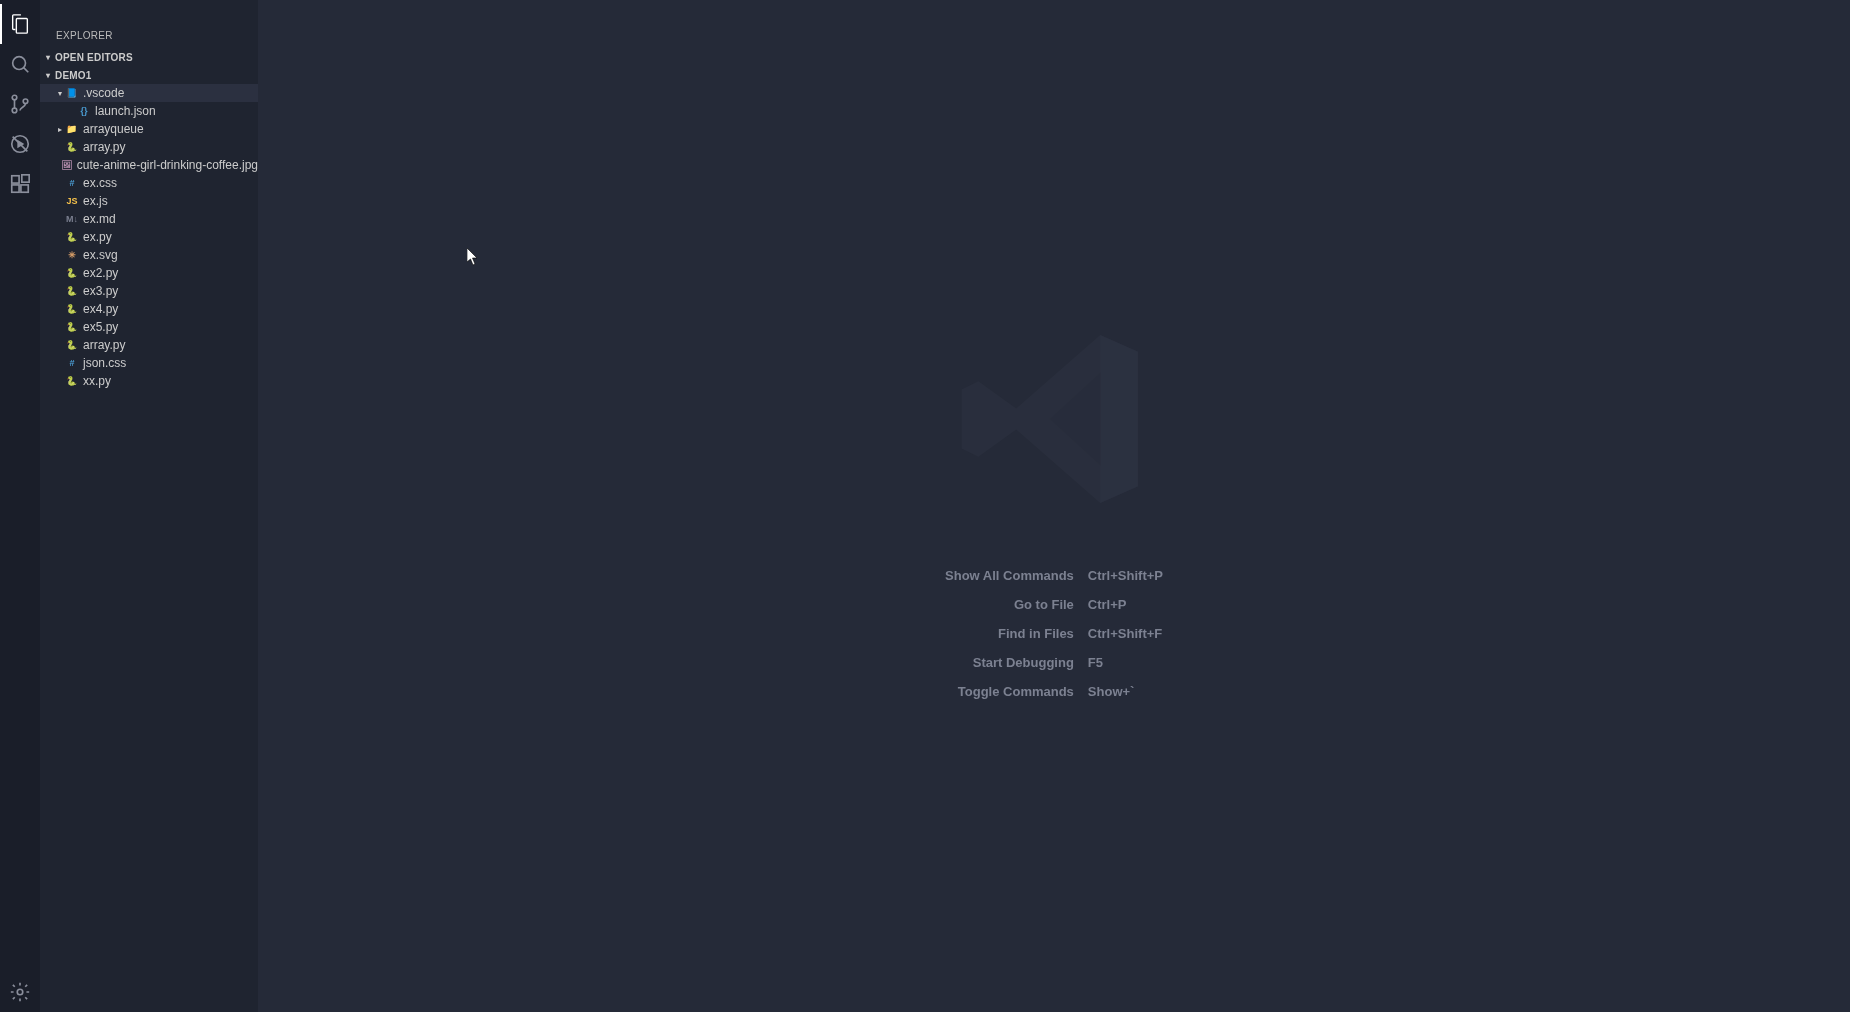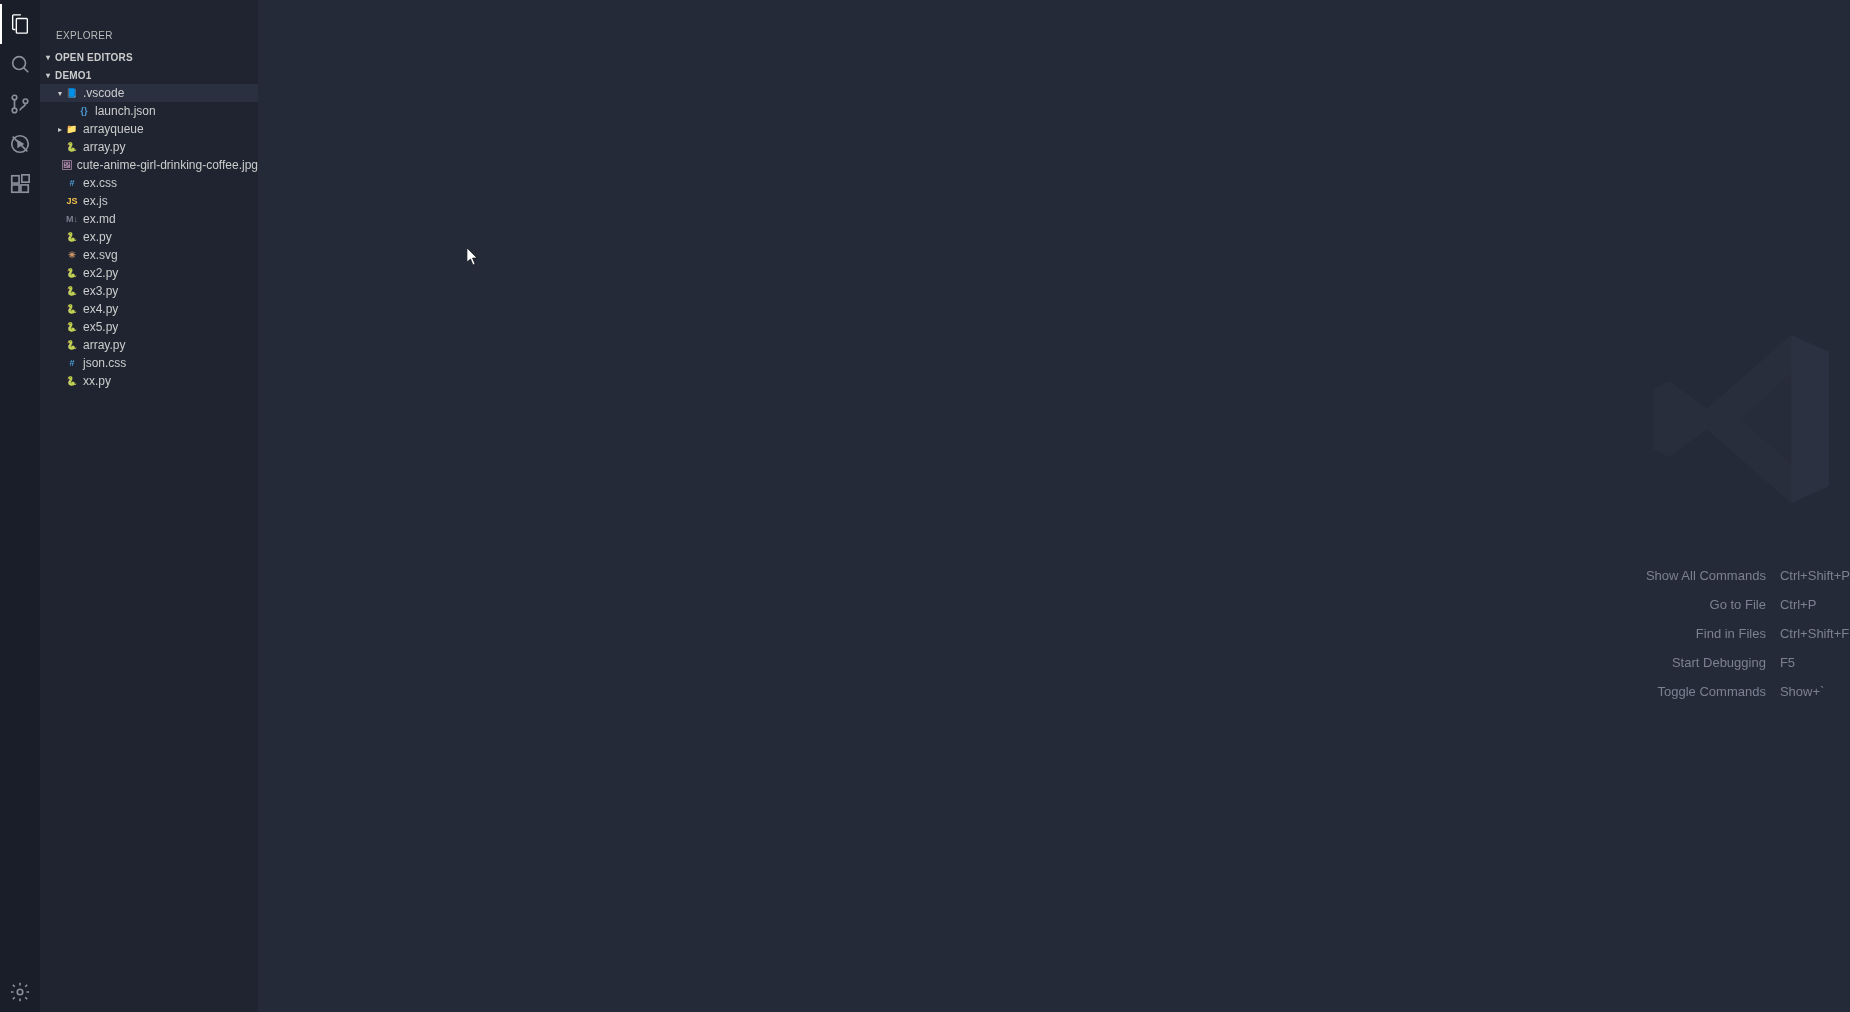--- a/index.html
+++ b/index.html
@@ -123,22 +123,23 @@
 .ico-img { color: #b48ead; }
 .ico-css { color: #4b9fd6; }
 .ico-js { color: #f6c24b; }
 .ico-md { color: #7a7f8f; }
 .ico-svg { color: #d19a66; }
 .editor {
   flex: 1;
   background: #252a38;
   display: flex;
   flex-direction: column;
-  align-items: flex-end;
-  justify-content: center;
+  align-items: center;
+  justify-content: center;
+  font-weight: bold;
 }
 .watermark {
   opacity: 0.5;
   margin-bottom: 40px;
 }
 .shortcuts {
   display: grid;
   grid-template-columns: auto auto;
   gap: 14px 14px;
   color: #7c8191;

